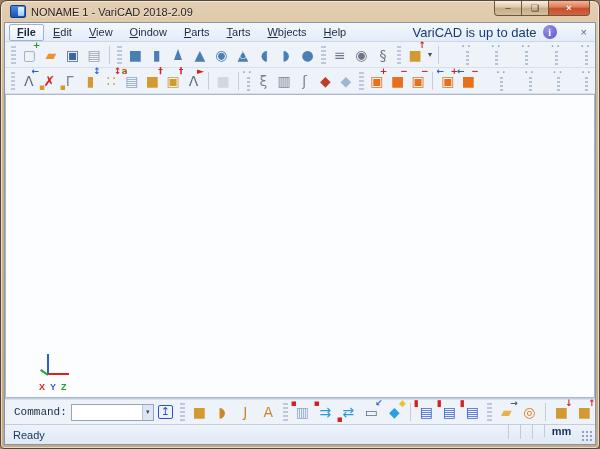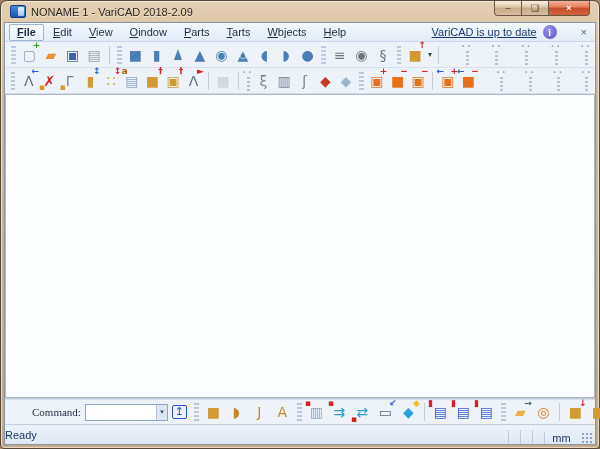--- a/index.html
+++ b/index.html
@@ -28,21 +28,21 @@
   
   .client { flex:1 1 auto; border:1px solid #8795a8; background:#edf2fa; display:flex; flex-direction:column; min-height:0; }
 
   
   .menubar { height:19px; background:linear-gradient(#f4f8fd,#e2ecf8); border-bottom:1px solid #cdd8e6;
     display:flex; align-items:center; font-size:11px; color:#1c2b45; padding:0 4px; flex:0 0 auto; }
   .mi { padding:1px 7px 2px; margin-right:1px; border:1px solid transparent; border-radius:2px; }
   .mi.active { background:linear-gradient(#fdfeff,#e8f1fb); border-color:#9ab4d4;font-weight:bold; }
   .mi u { text-decoration:underline; }
   .menubar-right { margin-left:auto; display:flex; align-items:center; gap:6px; }
-  .upd-text { font-size:11px; color:#173a73;text-decoration:underline; }
+  .upd-text { font-size:13px; color:#173a73; }
   .info-ico { width:14px; height:14px; border-radius:50%; background:radial-gradient(circle at 35% 30%,#9a92e8,#5b54c8);
     color:#fff; font-size:10px; font-weight:bold; font-family:"Liberation Serif",serif;
     display:grid; place-items:center; }
   .upd-close { color:#5a6a82; font-size:11px; padding:0 4px; margin-left:14px; }
 
   
   .tbar { height:26px; background:#eef3fa; border-bottom:1px solid #d6dfeb; display:flex; align-items:center;
     padding:0 3px; flex:0 0 auto; font-family:"DejaVu Sans",sans-serif; }
   .grip { width:5px; height:18px; margin:0 3px;
     background:repeating-linear-gradient(180deg,#bcc9dc 0 2px,rgba(0,0,0,0) 2px 4px); }
@@ -75,33 +75,33 @@
   .ax-x { position:absolute; left:8px; top:19px; width:22px; height:2px; background:#e02020; }
   .ax-z { position:absolute; left:0px; top:20px; width:9px; height:2px; background:#1fa32a;
     transform-origin:100% 50%; transform:rotate(35deg); }
   .ax-labels { margin-top:4px; font-size:9px; font-weight:bold; letter-spacing:0; }
   .ax-labels span { margin-right:5px; }
   .axl-x { color:#e02020; } .axl-y { color:#2a5fd4; } .axl-z { color:#1fa32a; }
 
   
   .cmdbar { height:25px; background:#eef3fa; border-top:1px solid #d6dfeb; display:flex; align-items:center;
     padding:0 3px; flex:0 0 auto; font-family:"DejaVu Sans",sans-serif; }
-  .cmd-label { font-size:11px; color:#1c2b45; margin:0 4px 0 18px; font-family:Liberation Serif, serif; }
+  .cmd-label { font-size:11px; color:#1c2b45; margin:0 4px 0 0; font-family:Liberation Mono, monospace; }
   .cmd-input-wrap { display:flex; align-items:center; border:1px solid #93a6bd; background:#fff; height:17px; }
   .cmd-input { width:70px; height:15px; border:none; outline:none; font-size:11px; padding:0 2px;
     font-family:"Liberation Sans",sans-serif; background:#fff; }
   .cmd-caret { width:11px; height:15px; background:#dde6f2; border-left:1px solid #b6c4d6; font-size:7px;
     color:#3a4a60; display:grid; place-items:center; }
   .cmdicons { display:flex; align-items:center; flex:1 1 auto; }
 
   
   .statusbar { height:20px; background:linear-gradient(#eef3fb,#dfe8f4); border-top:1px solid #c3cddb;
     display:flex; align-items:center; font-size:11px; color:#17335e; flex:0 0 auto; }
-  .st-ready { }
-  .st-right { margin-left:auto; display:flex; align-items:flex-end; height:100%; }
+  .st-ready { margin-left:8px; }
+  .st-right { margin-left:auto; display:flex; align-items:flex-start; height:100%;font-weight:bold; }
   .st-sep { width:12px; height:14px; border-left:1px solid #c0cada; }
   .st-unit { width:34px; text-align:center; border-left:1px solid #c0cada; }
   .rgrip { width:13px; height:13px; margin:4px 2px 0 2px;
     background-image:radial-gradient(#8ea2bc 1px, rgba(0,0,0,0) 1.2px); background-size:4px 4px;
     background-position:1px 1px; }
 </style>
 </head>
 <body>
 
 <div class="win">
@@ -295,20 +295,30 @@
         <span class="gap"></span>
         <span class="stub"></span>
         <span class="gap"></span>
         <span class="stub"></span>
         <span class="gap"></span>
         <span class="stub"></span>
       </div>
 
     <div class="canvas-wrap">
       <div class="canvas"></div>
+      <div class="axis">
+        <div class="ax-box">
+          <div class="ax-y"></div>
+          <div class="ax-x"></div>
+          <div class="ax-z"></div>
+        </div>
+        <div class="ax-labels">
+          <span class="axl-x">X</span><span class="axl-y">Y</span><span class="axl-z">Z</span>
+        </div>
+      </div>
     </div>
 
     <div class="cmdbar">
       <span class="grip"></span>
       <span class="cmd-label">Command:</span>
       <span class="cmd-input-wrap">
         <input class="cmd-input" type="text" value="" style="">
         <span class="cmd-caret">▾</span>
       </span>
       <span class="cmdicons">

